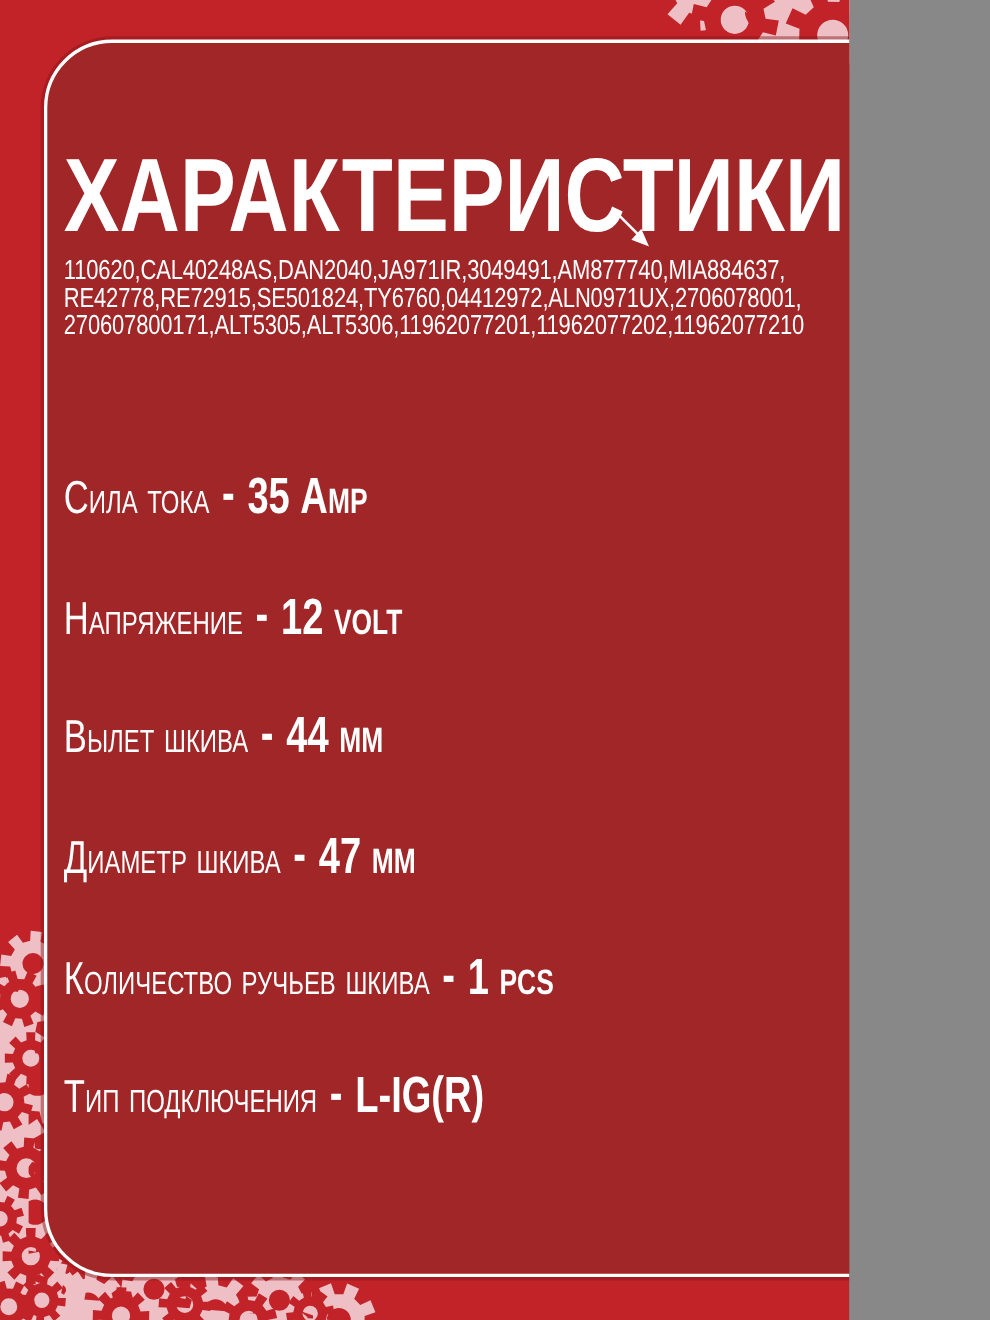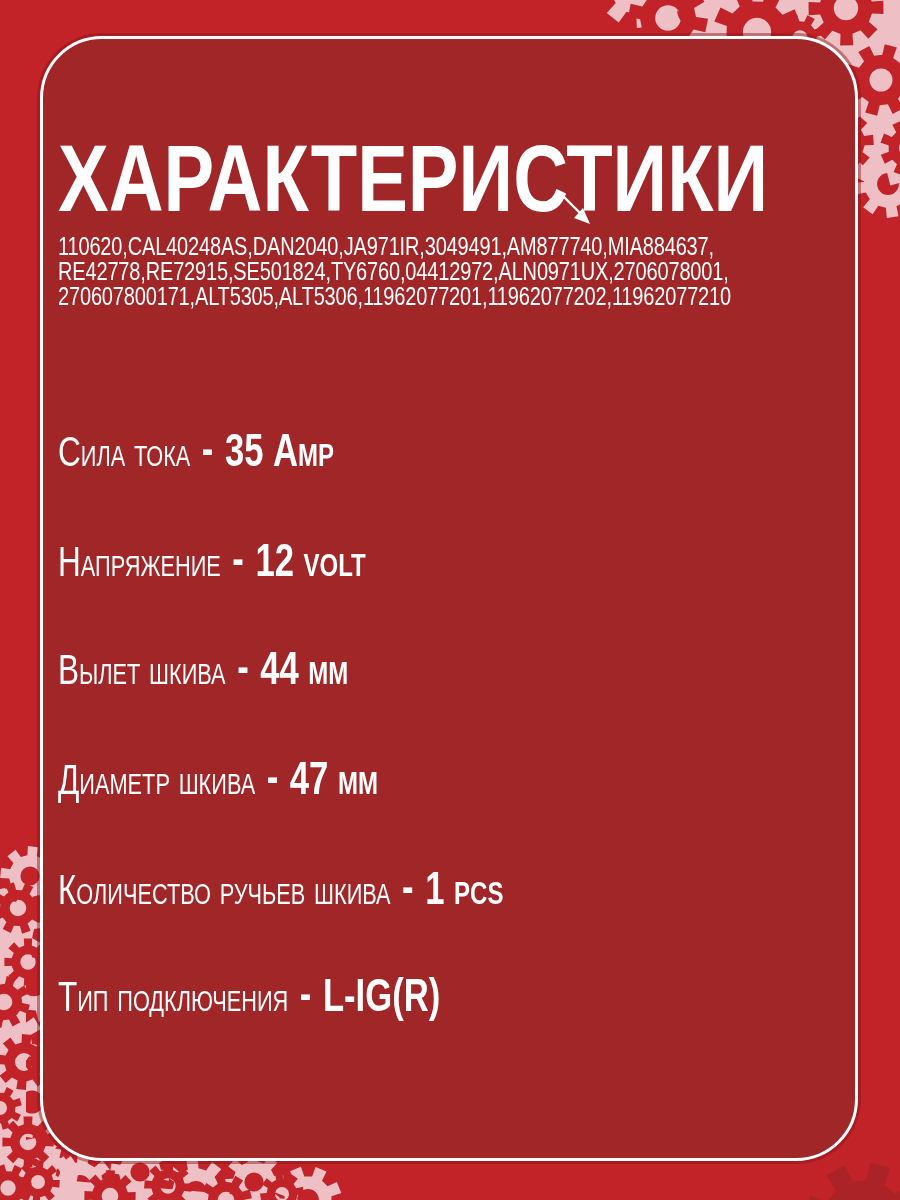--- a/index.html
+++ b/index.html
@@ -1,17 +1,17 @@
 <!DOCTYPE html>
 <html style="--bg: #c22329; --card: #a02628; --pink: #eebfc4; --text: #ffffff;"><head>
 <meta charset="utf-8">
 <style>
   html,body{margin:0;padding:0;background:#888;}
   .stage{
-    position:relative;width:900px;height:1200px;overflow:hidden;
+    position:relative;width:772px;height:1200px;overflow:hidden;
     background:var(--bg,#c22329);
     font-family:"Liberation Sans","DejaVu Sans",sans-serif;
     color:var(--text,#fff);
   }
   #decor{position:absolute;inset:0;z-index:0;}
   .card{
     position:absolute;left:40px;top:36px;width:818px;height:1125px;
     box-sizing:border-box;border:3px solid #fff;border-radius:62px;
     background:var(--card,#a02628);
     box-shadow:0 0 0 3px rgba(132,20,24,.45);

